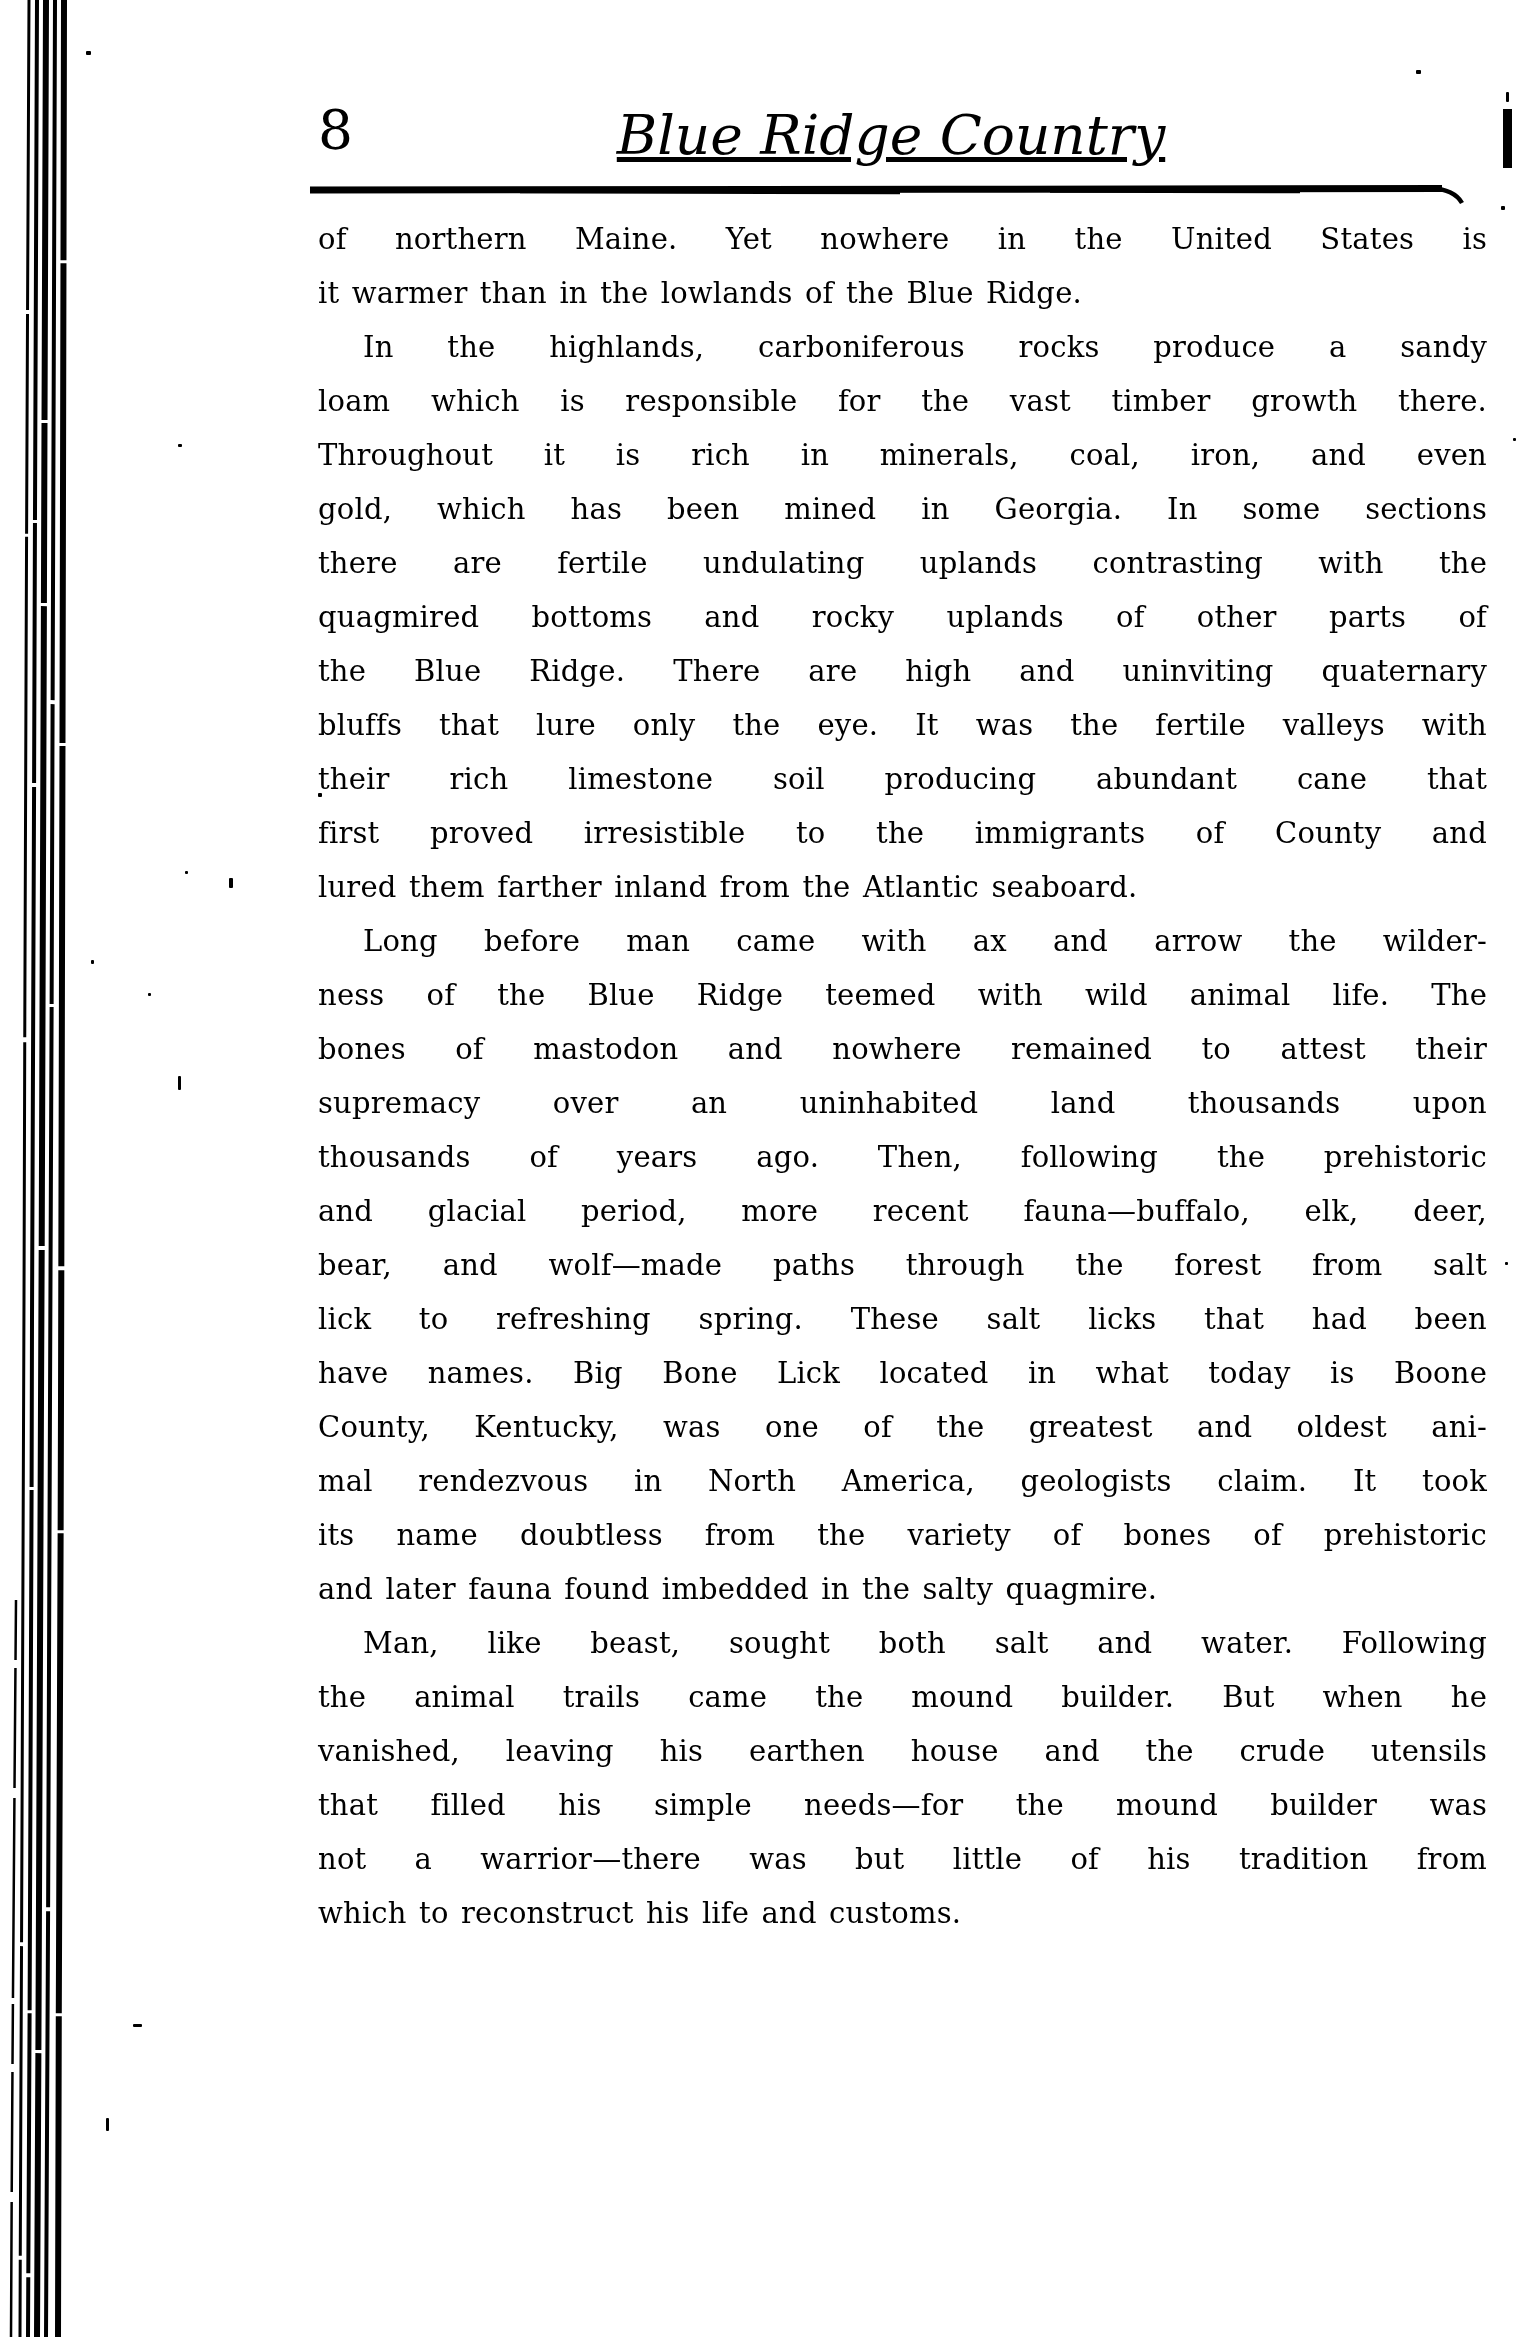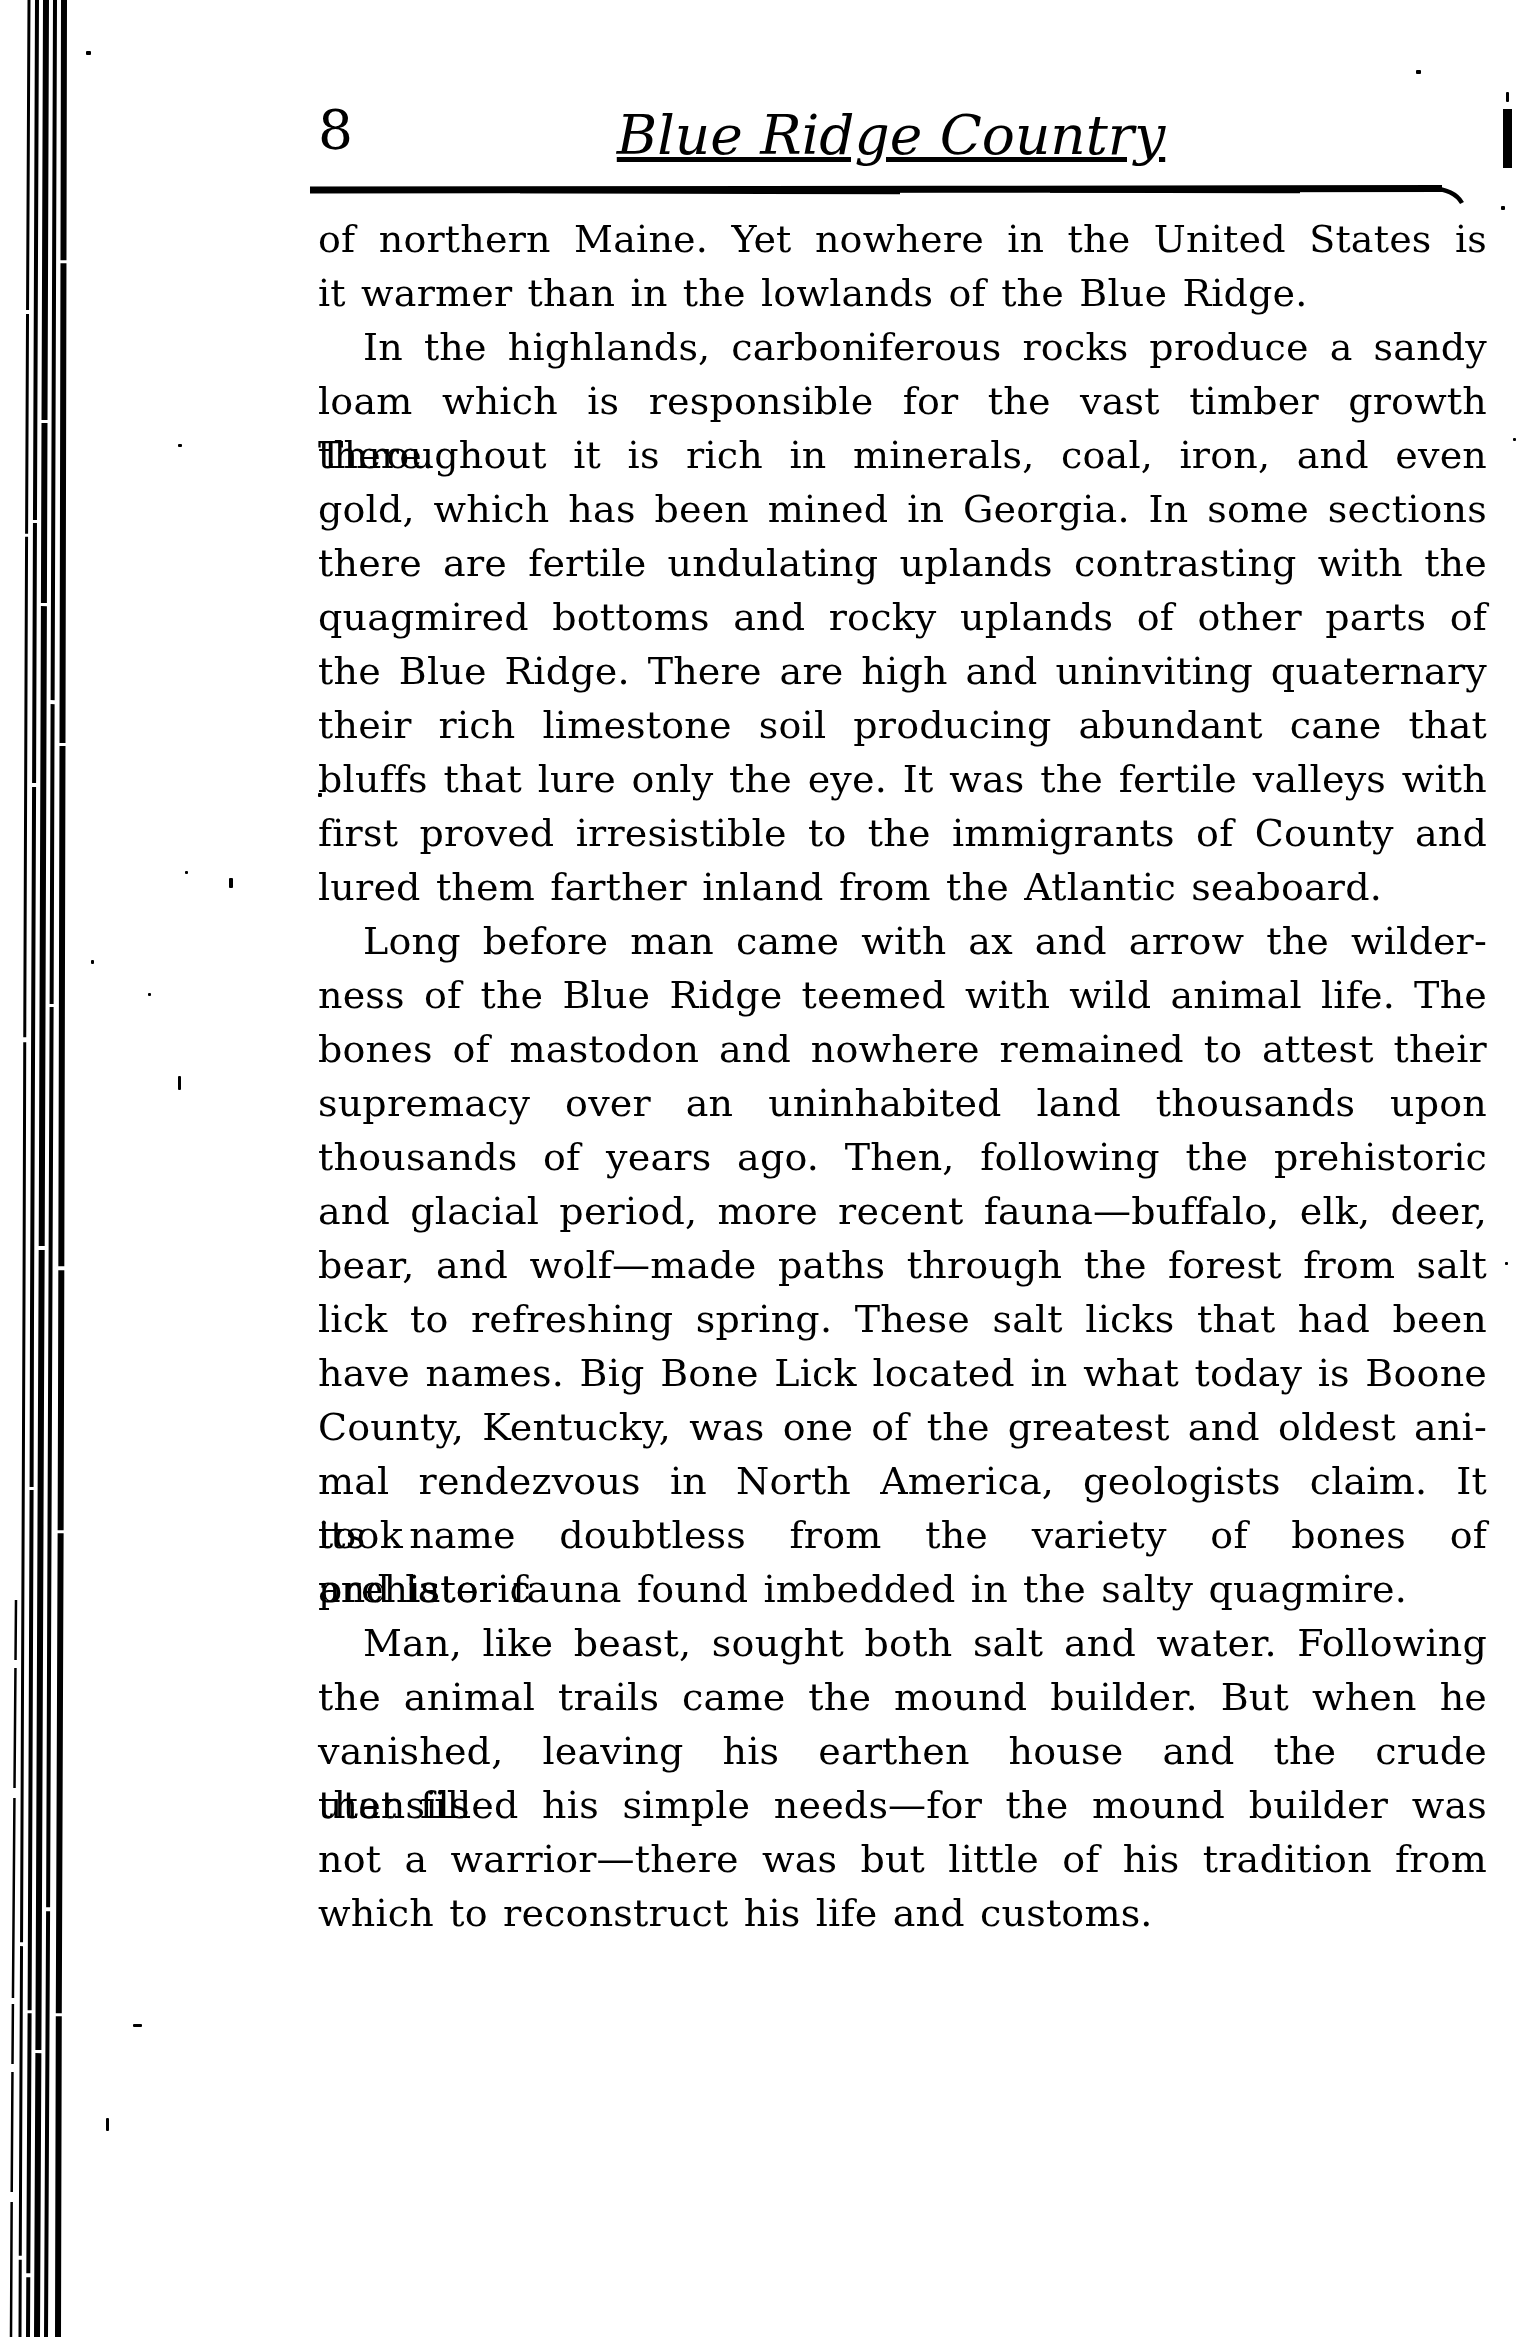--- a/index.html
+++ b/index.html
@@ -16,21 +16,21 @@
     font-size:55px; line-height:55px; font-weight:400;
   }
   .running-title {
     position:absolute; left:318px; top:108px; width:1146px;
     text-align:center; font-style:italic; font-size:55px; line-height:55px;text-decoration:underline;
   }
   .rule-svg, .gutter-svg { position:absolute; left:0; top:0; pointer-events:none; }
   
   .body-text {
     position:absolute; left:318px; top:212px; width:1169px;
-    font-size:38px; word-spacing:3px; letter-spacing:0.2px;
+    font-size:29px; word-spacing:3px; letter-spacing:0.2px;
   }
   .line { height:54px; line-height:54px; white-space:normal; }
   .line.j   { text-align:justify; text-align-last:justify; }
   .line.last{ text-align:right;    text-align-last:left; }
   .line.indent { text-indent:45px; }
   
   .ink-bar { position:absolute; background:var(--ink); }
   .speck   { position:absolute; background:var(--ink); border-radius:1px; }
 </style>
 </head>
@@ -59,22 +59,22 @@
   <div class="body-text">
       <div class="line j">of northern Maine. Yet nowhere in the United States is</div>
       <div class="line last">it warmer than in the lowlands of the Blue Ridge.</div>
       <div class="line j indent">In the highlands, carboniferous rocks produce a sandy</div>
       <div class="line j">loam which is responsible for the vast timber growth there.</div>
       <div class="line j">Throughout it is rich in minerals, coal, iron, and even</div>
       <div class="line j">gold, which has been mined in Georgia. In some sections</div>
       <div class="line j">there are fertile undulating uplands contrasting with the</div>
       <div class="line j">quagmired bottoms and rocky uplands of other parts of</div>
       <div class="line j">the Blue Ridge. There are high and uninviting quaternary</div>
+      <div class="line j">bluffs that lure only the eye. It was the fertile valleys with</div>
       <div class="line j">their rich limestone soil producing abundant cane that</div>
-      <div class="line j">bluffs that lure only the eye. It was the fertile valleys with</div>
       <div class="line j">first proved irresistible to the immigrants of County and</div>
       <div class="line last">lured them farther inland from the Atlantic seaboard.</div>
       <div class="line j indent">Long before man came with ax and arrow the wilder-</div>
       <div class="line j">ness of the Blue Ridge teemed with wild animal life. The</div>
       <div class="line j">bones of mastodon and nowhere remained to attest their</div>
       <div class="line j">supremacy over an uninhabited land thousands upon</div>
       <div class="line j">thousands of years ago. Then, following the prehistoric</div>
       <div class="line j">and glacial period, more recent fauna—buffalo, elk, deer,</div>
       <div class="line j">bear, and wolf—made paths through the forest from salt</div>
       <div class="line j">lick to refreshing spring. These salt licks that had been</div>

